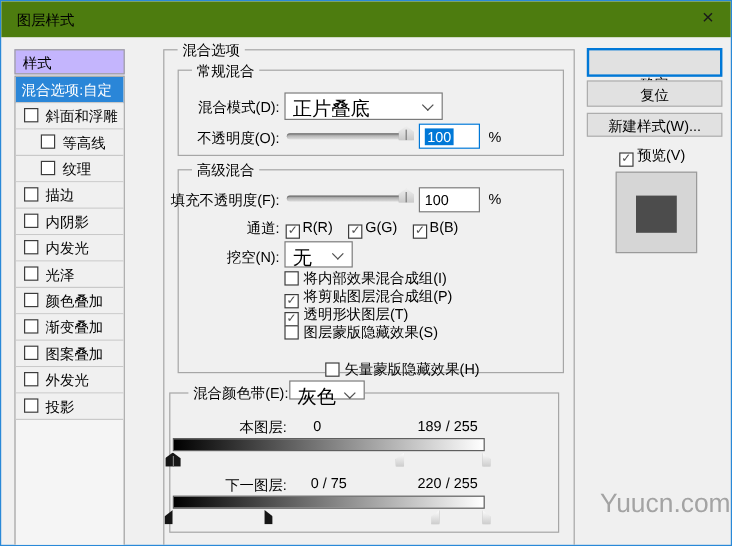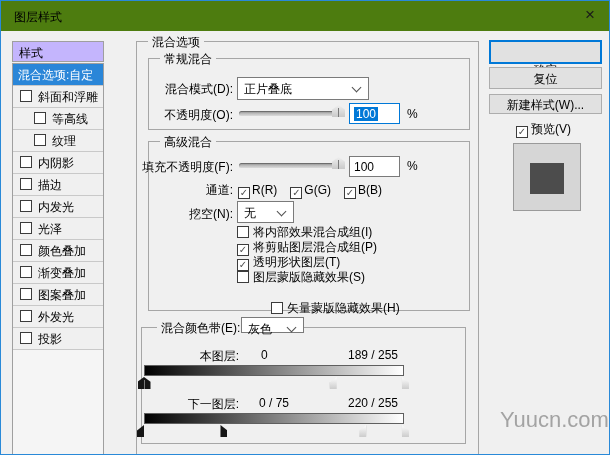--- a/index.html
+++ b/index.html
@@ -6,21 +6,21 @@
   body{font-family:"Liberation Sans","DejaVu Sans",sans-serif;}
   .dialog{position:relative;width:608px;height:453px;background:#f0f0f0;border:1px solid #2989d8;overflow:hidden;}
   .titlebar{position:absolute;left:0;top:0;width:100%;height:30px;background:#4d7c0f;}
   .title{position:absolute;left:13px;top:8px;font-size:12px;color:#000;}
   .close{position:absolute;right:14px;top:4px;font-size:17px;color:#1a1a1a;cursor:pointer;line-height:20px;}
   .abs{position:absolute;}
   .lbl{position:absolute;font-size:12px;color:#000;white-space:nowrap;}
   .rlbl{text-align:right;}
   .group{position:absolute;border:1px solid #a6a6a6;}
   .legend{position:absolute;font-size:12px;background:#f0f0f0;padding:0 4px;white-space:nowrap;z-index:3;}
-  .dd{position:absolute;background:#fff;border:1px solid #7a7a7a;box-sizing:border-box;font-size:12px;padding:3px 0 0 6px;z-index:4;}
+  .dd{position:absolute;background:#fff;border:1px solid #7a7a7a;box-sizing:border-box;font-size:16px;padding:3px 0 0 6px;z-index:4;}
   .chev{position:absolute;right:8px;top:6px;width:6px;height:6px;border-right:1.5px solid #505050;border-bottom:1.5px solid #505050;transform:rotate(45deg);}
   .numbox{position:absolute;width:51px;height:21px;background:#fff;border:1px solid #7a7a7a;box-sizing:border-box;font-size:12px;padding:3px 0 0 4px;}
   .numbox.focused{border-color:#0078d7;}
   .sel{background:#0078d7;color:#fff;padding:0 2px;}
   .track{position:absolute;width:104px;height:5px;border-radius:3px;background:linear-gradient(#9a9a9a,#dcdcdc);box-shadow:inset 0 1px 1px rgba(0,0,0,.35);}
   .thumb{position:absolute;top:0;height:12px;}
   .thumb.full{width:13px;clip-path:polygon(50% 0,100% 40%,100% 100%,0 100%,0 40%);}
   .thumb.full::after{content:"";position:absolute;left:6px;top:3px;bottom:0;width:1px;background:#7a7a7a;}
   .thumb.half-left{width:7px;clip-path:polygon(100% 0,100% 100%,0 100%,0 45%);}
   .thumb.half-right{width:7px;clip-path:polygon(0 0,100% 45%,100% 100%,0 100%);}
@@ -75,25 +75,25 @@
       <div class="srow">
         <span class="cb ind"></span>
         <span class="slabel ind">等高线</span>
       </div>
       <div class="srow">
         <span class="cb ind"></span>
         <span class="slabel ind">纹理</span>
       </div>
       <div class="srow">
         <span class="cb"></span>
+        <span class="slabel">描边</span>
+      </div>
+      <div class="srow">
+        <span class="cb"></span>
         <span class="slabel">内阴影</span>
-      </div>
-      <div class="srow">
-        <span class="cb"></span>
-        <span class="slabel">描边</span>
       </div>
       <div class="srow">
         <span class="cb"></span>
         <span class="slabel">内发光</span>
       </div>
       <div class="srow">
         <span class="cb"></span>
         <span class="slabel">光泽</span>
       </div>
       <div class="srow">

